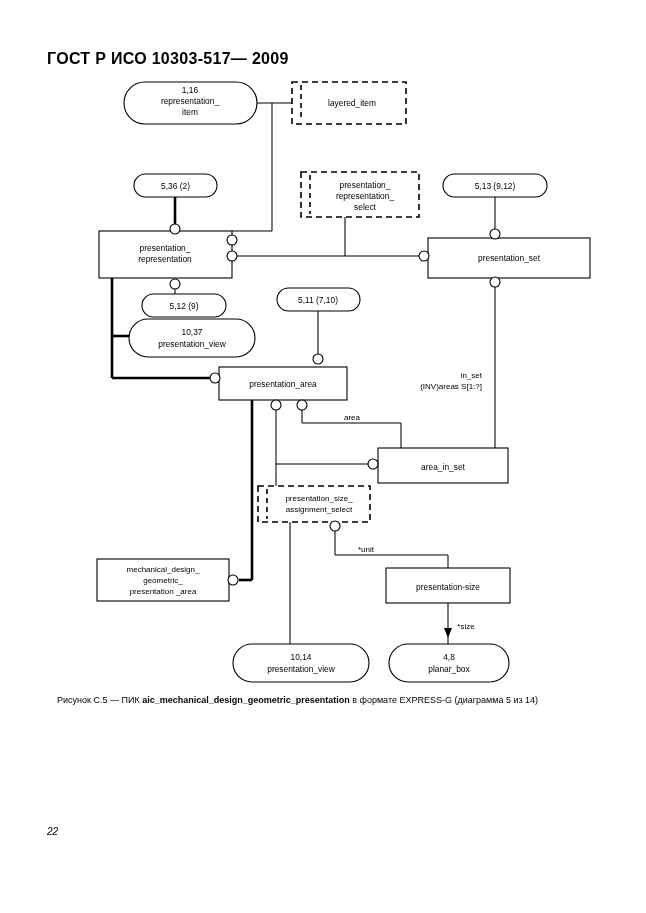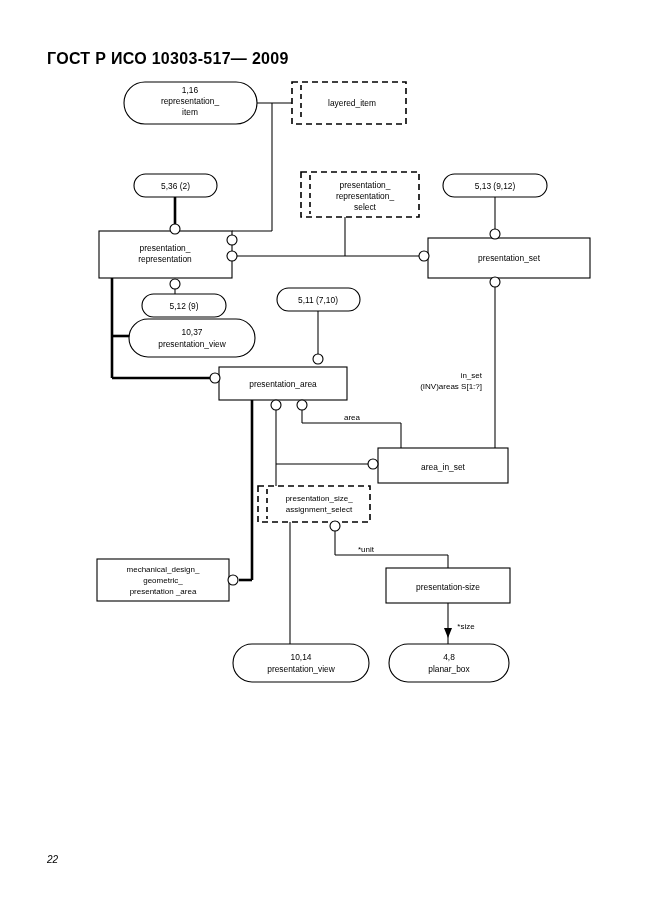--- a/index.html
+++ b/index.html
@@ -2,21 +2,21 @@
 <html><head>
 <meta charset="utf-8">
 <style>
   html,body{margin:0;padding:0;background:#ffffff;}
   body{width:646px;height:913px;position:relative;font-family:"Liberation Sans",sans-serif;color:#000;}
   .page{position:absolute;left:0;top:0;width:646px;height:913px;background:#fff;}
   .header{position:absolute;left:47px;top:50px;font-size:16px;font-weight:bold;letter-spacing:.3px;}
   .figure{position:absolute;left:0px;top:68px;width:558px;height:620px;}
   .caption{position:absolute;left:57px;top:694px;width:560px;font-size:9px;line-height:12px;}
   .caption b{font-weight:bold;}
-  .pagenum{position:absolute;left:47px;top:826px;font-size:10px;font-style:italic;margin-top:28px;}
+  .pagenum{position:absolute;left:47px;top:826px;font-size:10px;font-style:italic;}
   svg{display:block;}
   text{font-family:"Liberation Sans",sans-serif;fill:#000;}
   .lbl{font-size:8.4px;}
   .lbl-sm{font-size:8px;}
   .box{fill:#fff;stroke:#000;stroke-width:1.1;}
   .dashbox{fill:#fff;stroke:#000;stroke-width:1.6;stroke-dasharray:6 4;}
   .dashbar{fill:none;stroke:#000;stroke-width:1.6;stroke-dasharray:5 4;}
   .round{fill:#fff;stroke:#000;stroke-width:1.1;}
   .ln{stroke:#000;stroke-width:1.05;fill:none;}
   .lnthick{stroke:#000;stroke-width:2.6;fill:none;}
@@ -201,16 +201,19 @@
       <text class="lbl-sm" x="482" y="310" text-anchor="end">in_set</text>
       <text class="lbl-sm" x="482" y="321" text-anchor="end">(INV)areas S[1:?]</text>
       <text class="lbl-sm" x="352" y="352" text-anchor="middle">area</text>
       <text class="lbl-sm" x="366" y="484" text-anchor="middle">*unit</text>
       <text class="lbl-sm" x="466" y="561" text-anchor="middle">*size</text>
     </g>
 
   </svg>
   </div>
 
+  <div class="caption">
+    <span>Рисунок С.5 — ПИК </span><b>aic_mechanical_design_geometric_presentation</b><span> в формате EXPRESS-G (диаграмма 5 из 14)</span>
+  </div>
 
   <div class="pagenum">22</div>
 
 </div>
 
 </body></html>

